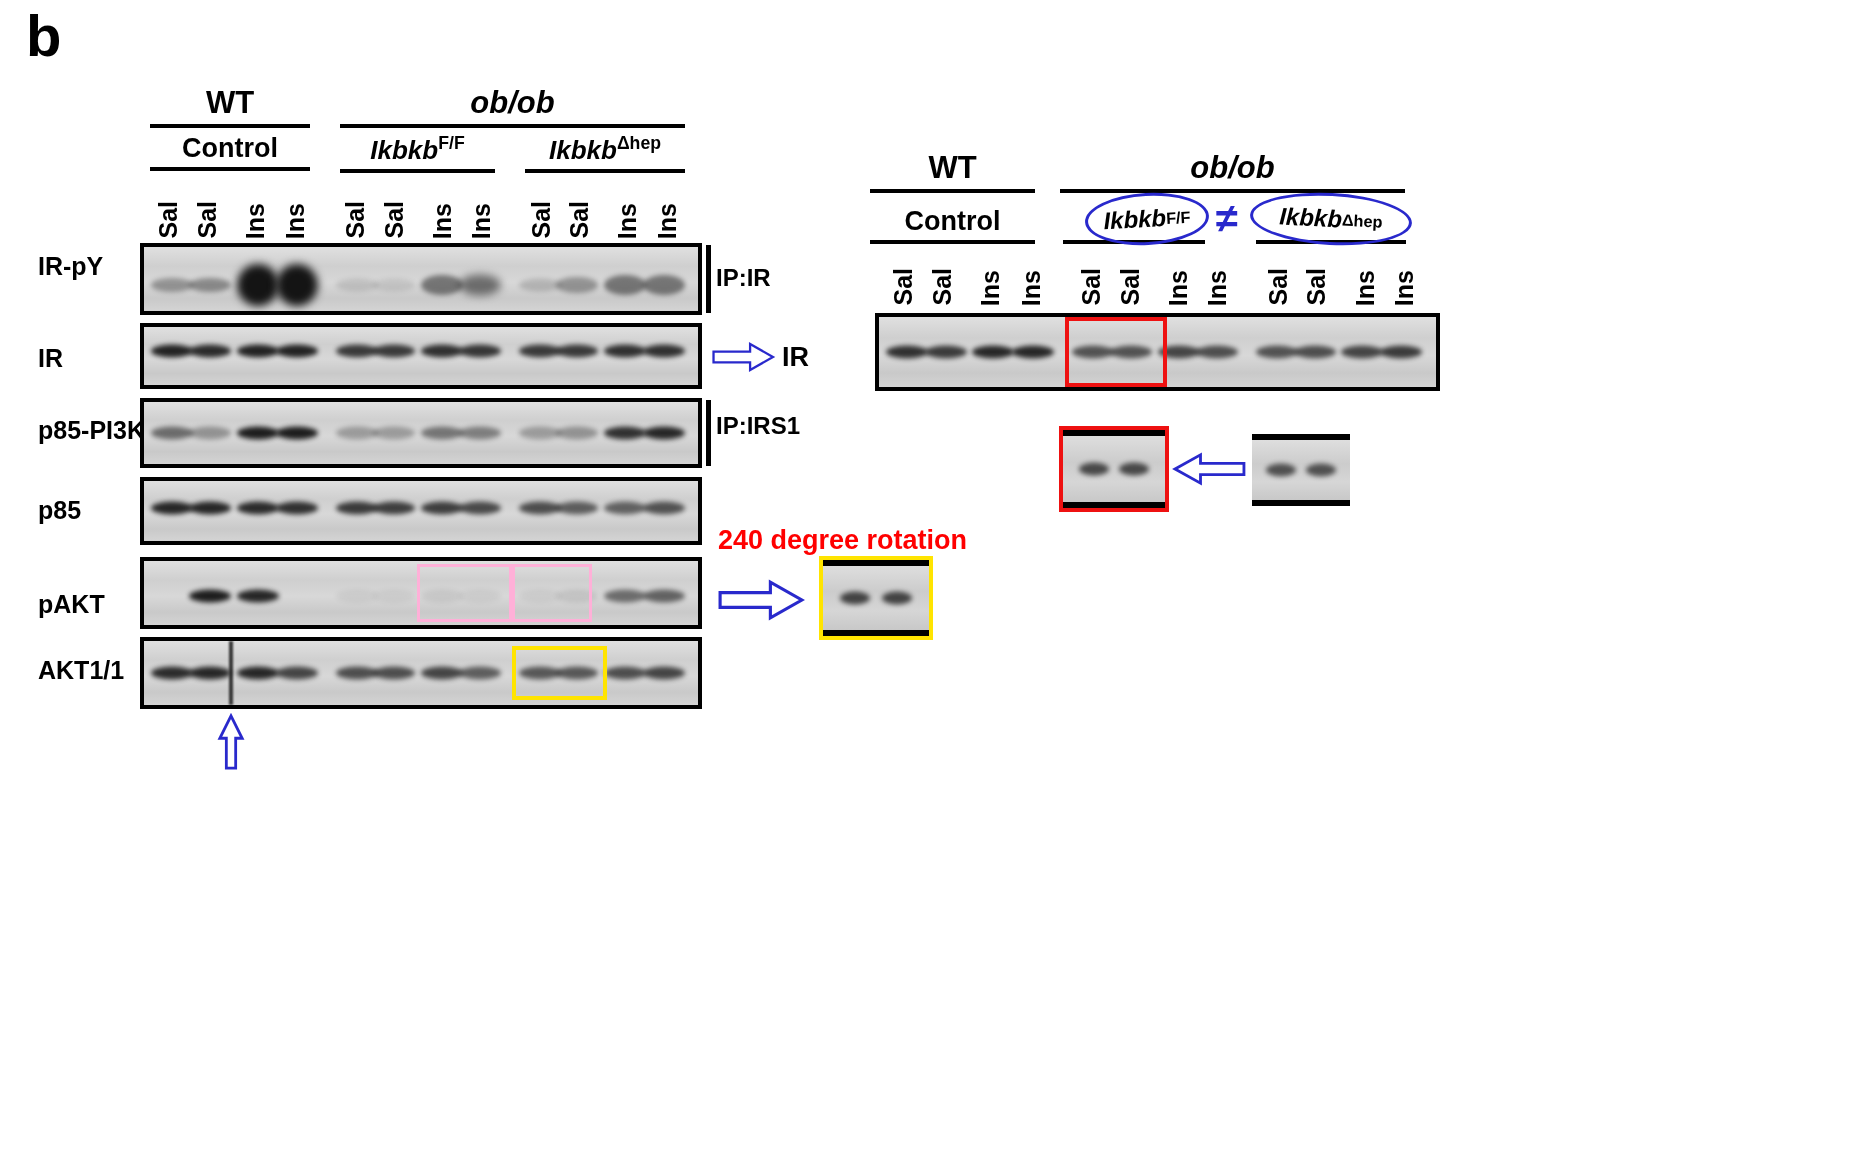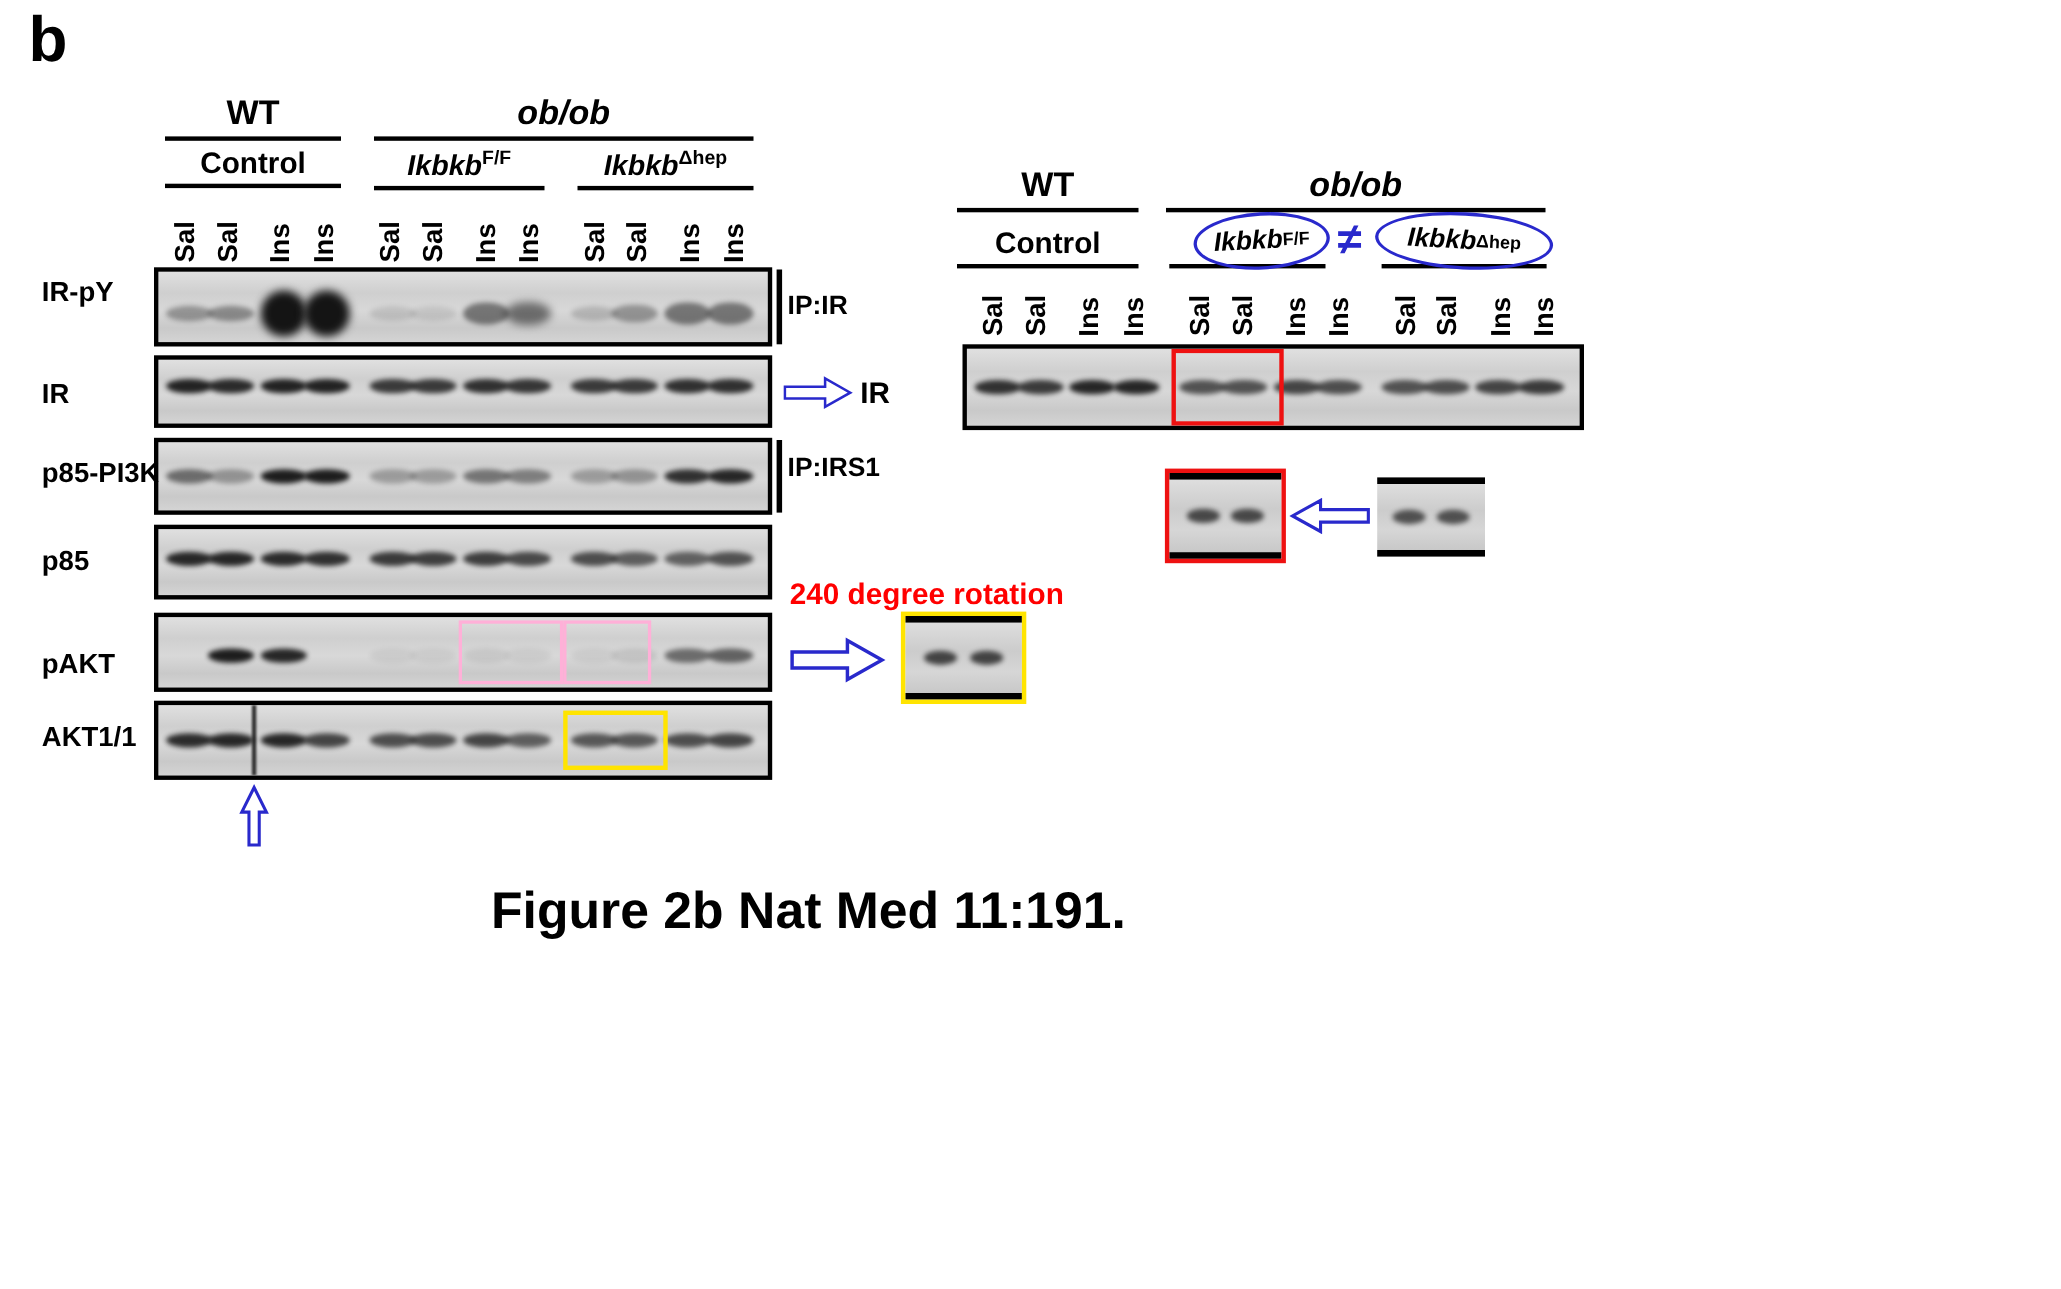--- a/index.html
+++ b/index.html
@@ -290,15 +290,14 @@
       <div class="band" style="left: 70%; top: 50%; width: 30px; height: 13px; opacity: 0.72;"></div>
     </div>
   <svg class="arrow" style="left:1172px;top:452px;" width="74" height="34" viewBox="0 0 78 36">
     <polygon points="76,12 30,12 30,3 3,18 30,33 30,24 76,24"></polygon>
   </svg>
   <div class="crop" style="left:1252px;top:434px;width:98px;height:72px;">
       <div class="band" style="left: 30%; top: 50%; width: 30px; height: 13px; opacity: 0.68;"></div>
       <div class="band" style="left: 70%; top: 50%; width: 30px; height: 13px; opacity: 0.68;"></div>
     </div>
 
-  <div class="caption">Figure 2b Nat Med 11:191.</div>
 
 </div>
 
 </body></html>

